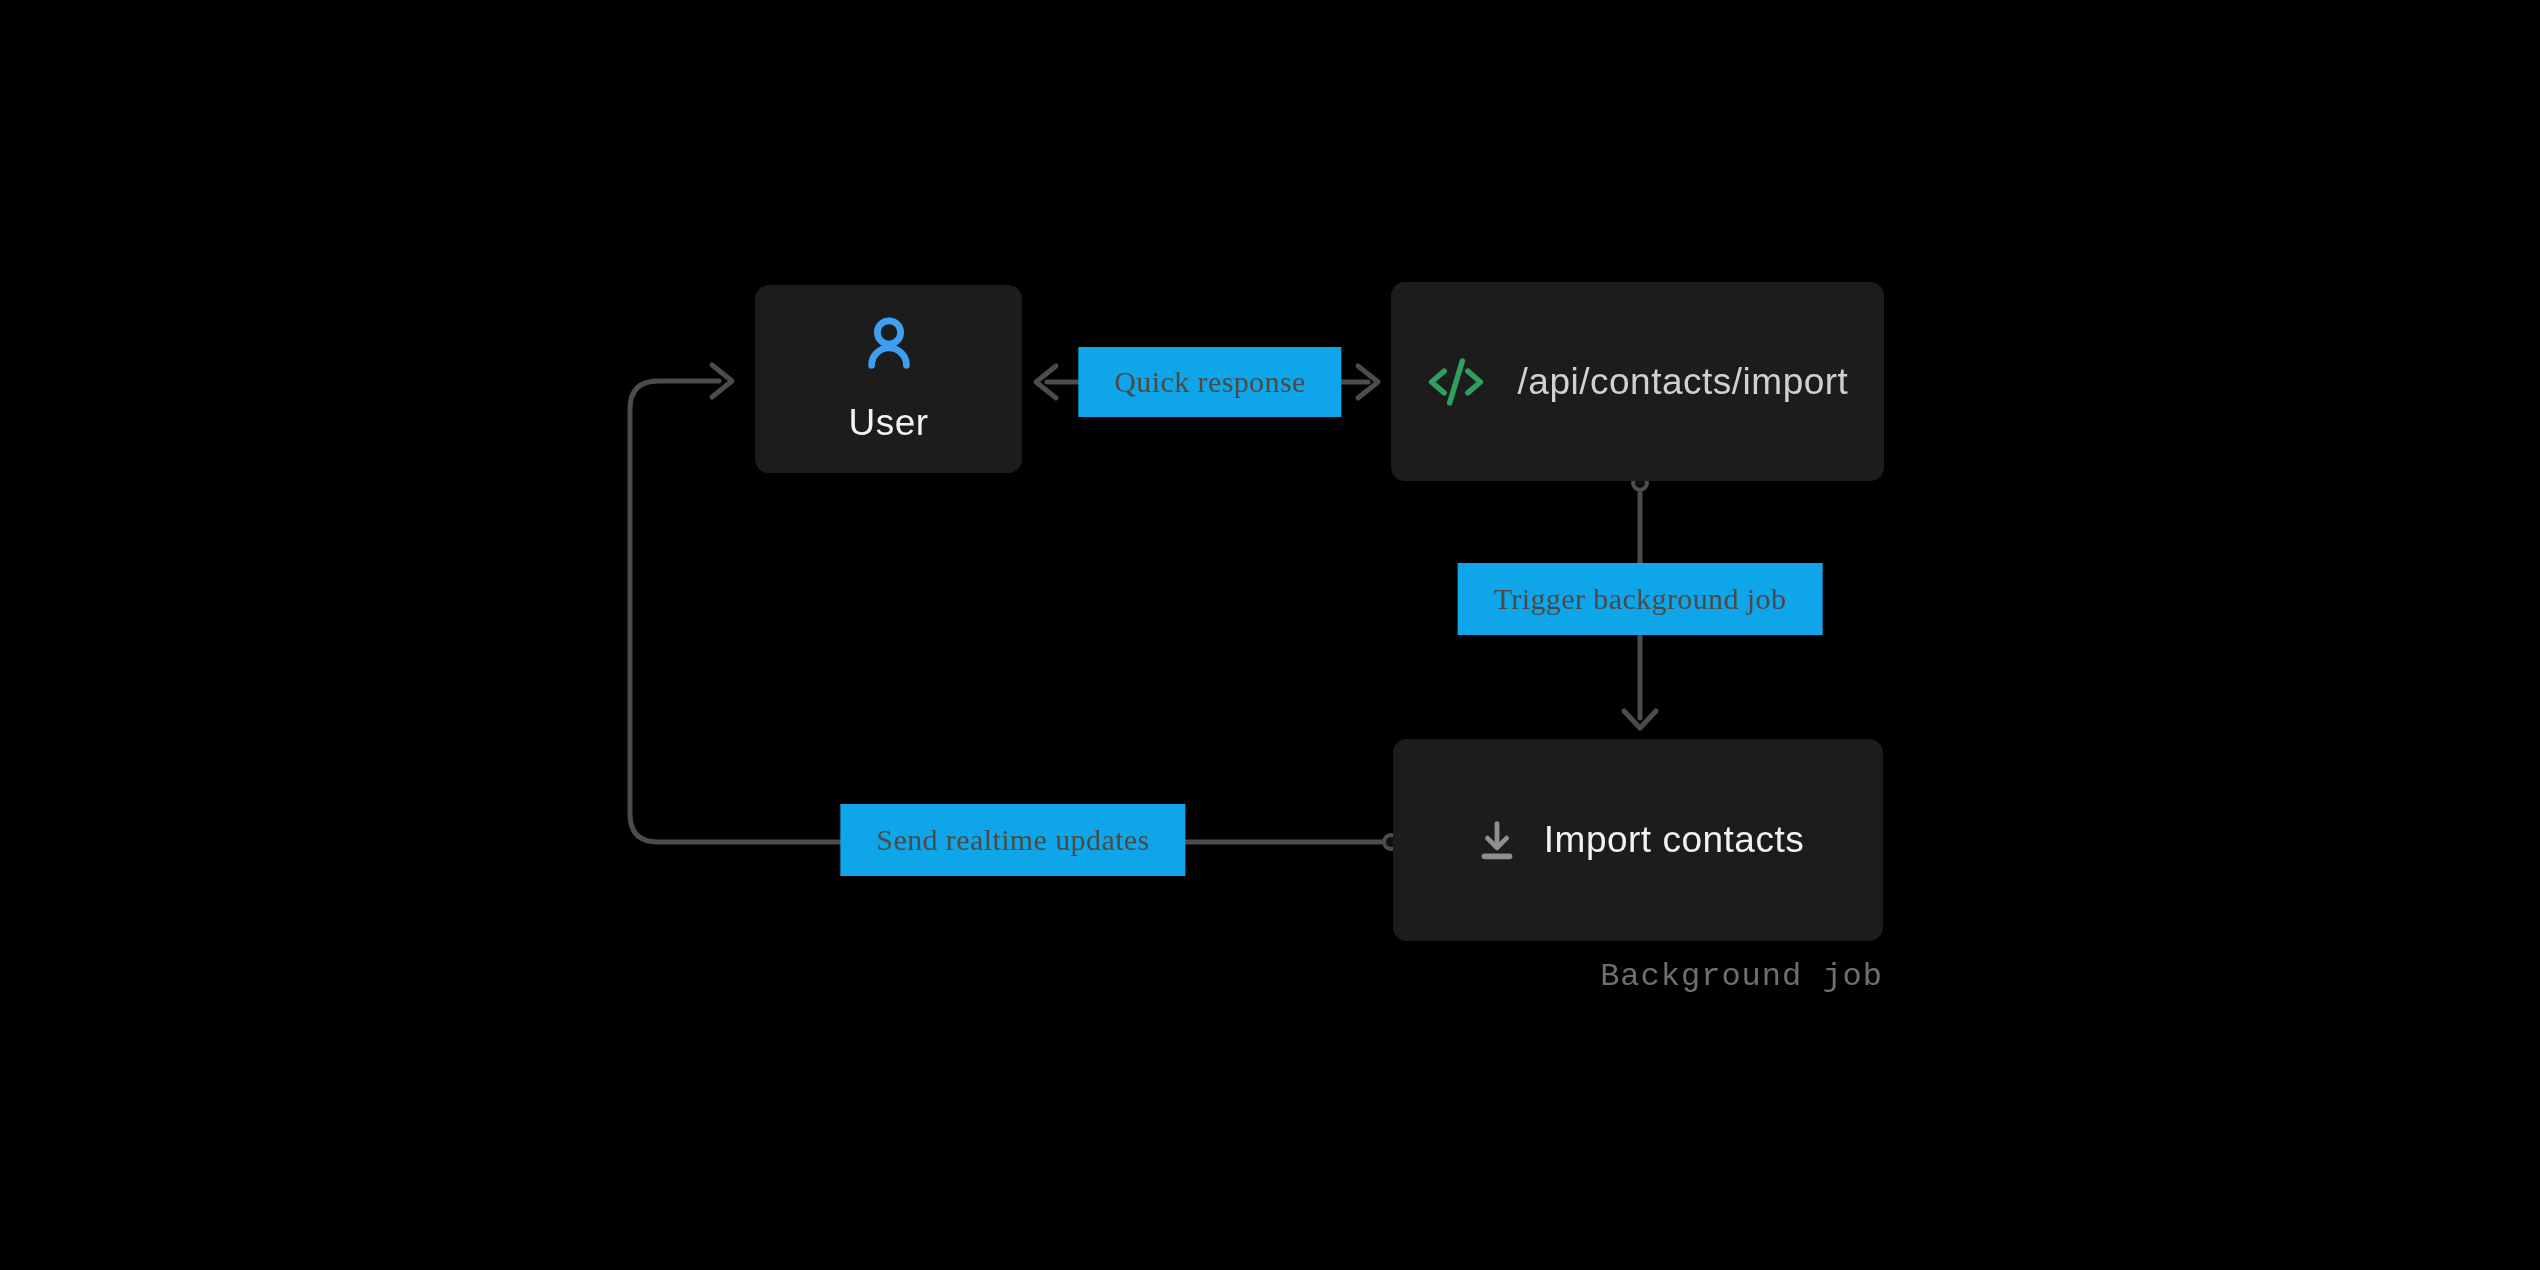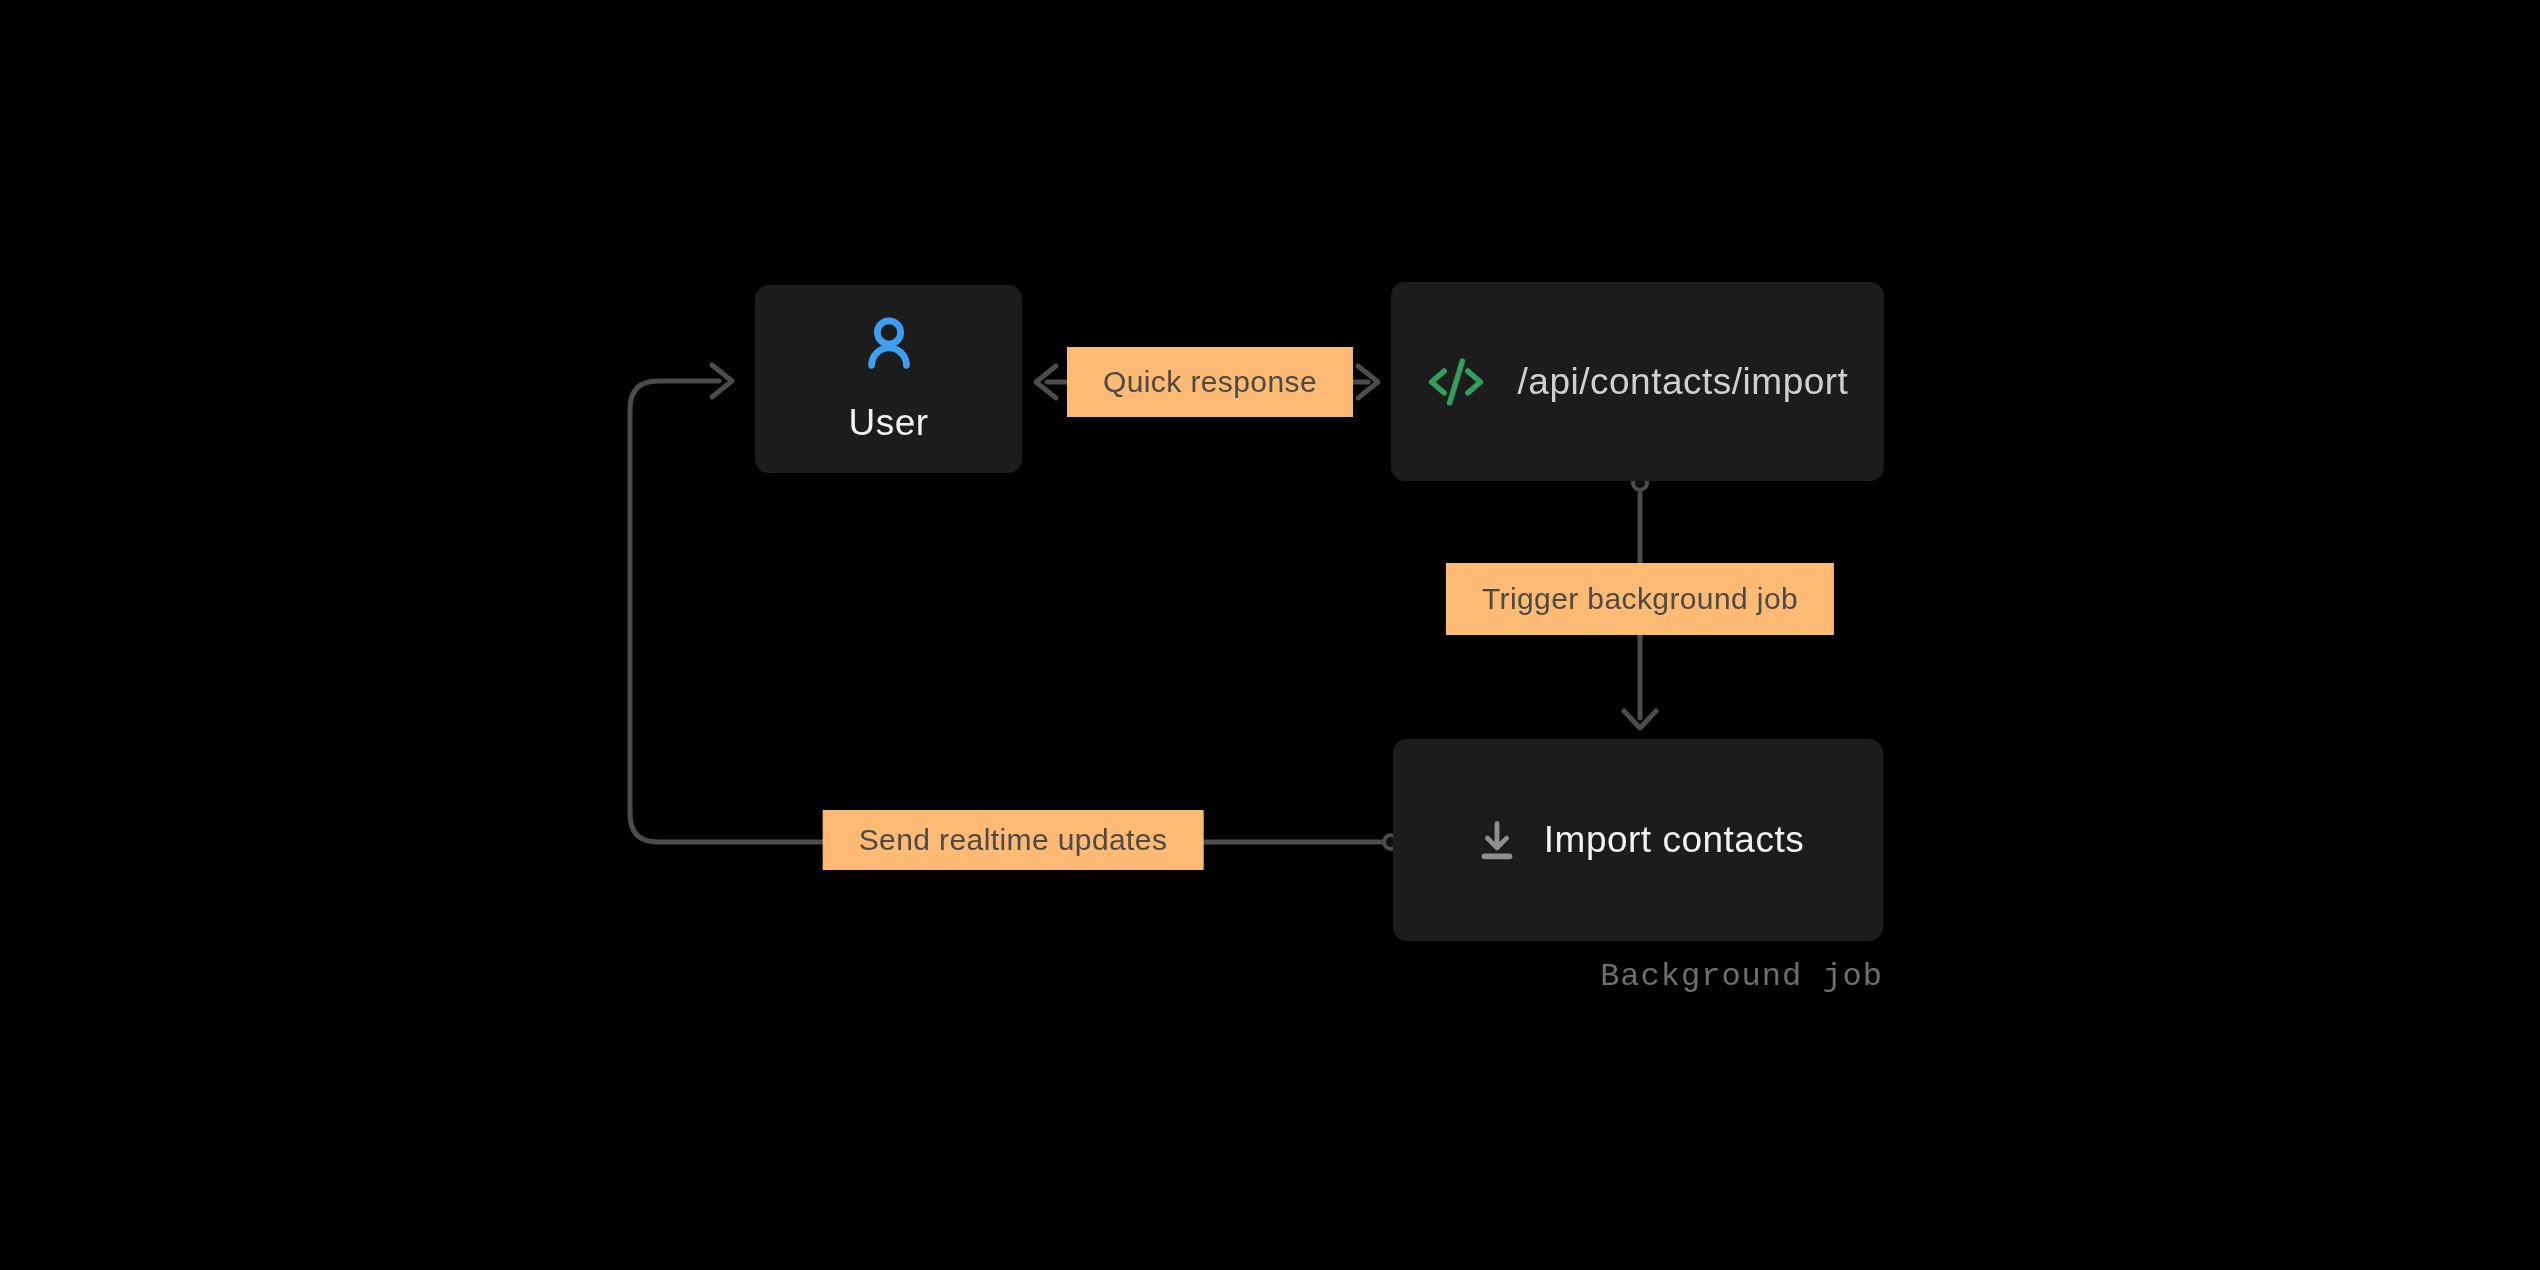--- a/index.html
+++ b/index.html
@@ -65,33 +65,34 @@
     font-size: 37px;
     letter-spacing: 0.5px;
     white-space: nowrap;
   }
   .api-title {
     color: #d0d0d0;
   }
   .edge-label {
     position: absolute;
     transform: translate(-50%, -50%);
-    background: #fdba74;
+    background: #0ea5e9;
     color: #4d4a46;
     font-size: 30px;
     letter-spacing: 0.4px;
     display: flex;
     align-items: center;
     padding: 0 36px;
     white-space: nowrap;
     z-index: 2;
+    font-family: Liberation Serif, serif;
   }
   .edge-label-qr       { left: 1210px; top: 382px; height: 70px; }
   .edge-label-trigger  { left: 1640px; top: 599px; height: 72px; }
-  .edge-label-realtime { left: 1013px; top: 840px; height: 60px; }
+  .edge-label-realtime { left: 1013px; top: 840px; height: 72px; }
   .job-caption {
     position: absolute;
     right: 657px;
     top: 958px;
     color: #6f6f6f;
     font-family: "Liberation Mono", "DejaVu Sans Mono", monospace;
     font-size: 32px;
     letter-spacing: 1px;
     z-index: 2;
     white-space: nowrap;

